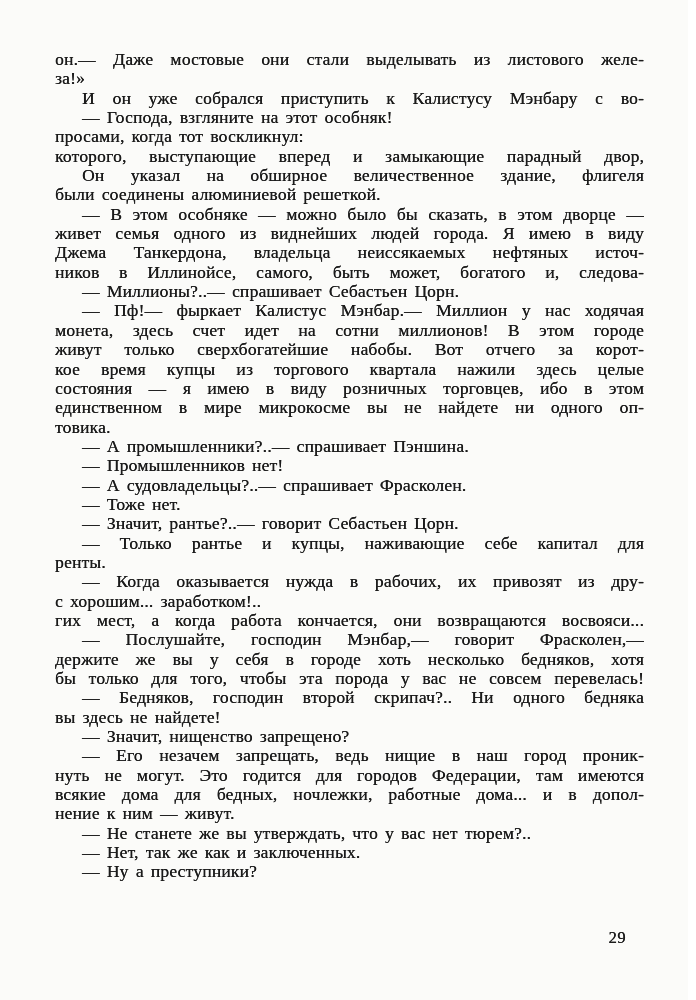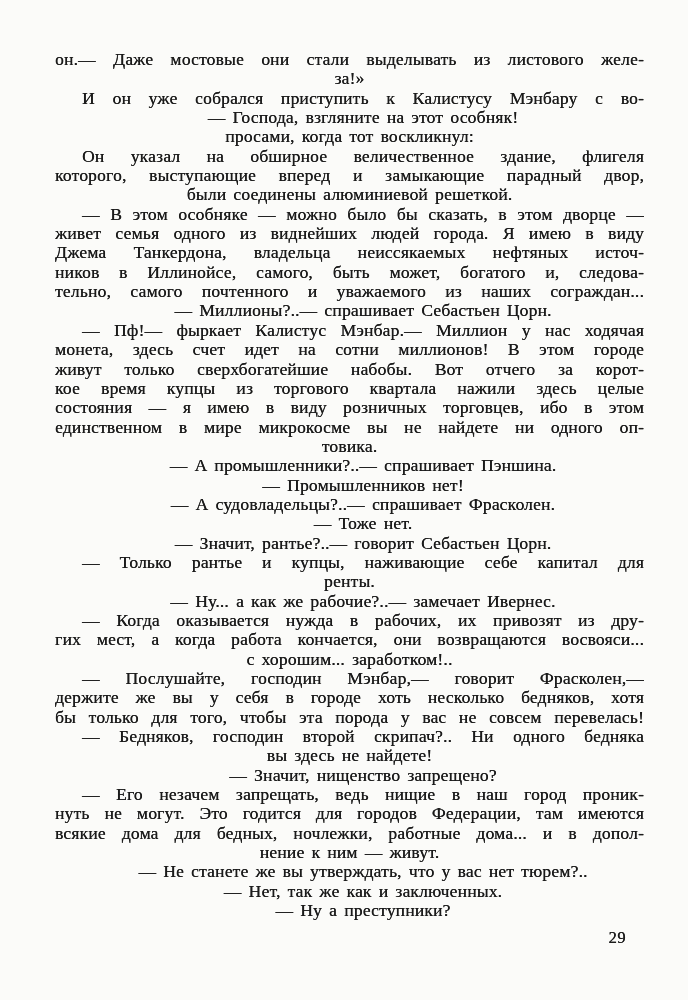--- a/index.html
+++ b/index.html
@@ -23,21 +23,21 @@
     width: 589px;
   }
   .line {
     font-size: 17.5px;
     line-height: 19.35px;
     height: 19.35px;
     letter-spacing: 0.2px;
     word-spacing: 2.5px;
     overflow: hidden;
     text-shadow: 0.25px 0 0 #1b1b1b;
-    text-align: center;
+    text-align: left;
   }
   .line.justify {
     text-align: justify;
     text-align-last: justify;
   }
   .line.indent {
     text-indent: 27px;
   }
   .page-number {
     position: absolute;
@@ -51,47 +51,45 @@
 </head>
 <body>
 
 <div class="page">
   <div class="text-block">
       <div class="line justify">он.— Даже мостовые они стали выделывать из листового желе-</div>
       <div class="line">за!»</div>
       <div class="line indent justify">И он уже собрался приступить к Калистусу Мэнбару с во-</div>
       <div class="line indent">— Господа, взгляните на этот особняк!</div>
       <div class="line">просами, когда тот воскликнул:</div>
+      <div class="line justify">которого, выступающие вперед и замыкающие парадный двор,</div>
       <div class="line indent justify">Он указал на обширное величественное здание, флигеля</div>
-      <div class="line justify">которого, выступающие вперед и замыкающие парадный двор,</div>
       <div class="line">были соединены алюминиевой решеткой.</div>
       <div class="line indent justify">— В этом особняке — можно было бы сказать, в этом дворце —</div>
       <div class="line justify">живет семья одного из виднейших людей города. Я имею в виду</div>
       <div class="line justify">Джема Танкердона, владельца неиссякаемых нефтяных источ-</div>
       <div class="line justify">ников в Иллинойсе, самого, быть может, богатого и, следова-</div>
-      <div class="line justify">тельно, самого почтенного и уважаемого из наших сограждан...</div>
       <div class="line indent">— Миллионы?..— спрашивает Себастьен Цорн.</div>
       <div class="line indent justify">— Пф!— фыркает Калистус Мэнбар.— Миллион у нас ходячая</div>
       <div class="line justify">монета, здесь счет идет на сотни миллионов! В этом городе</div>
       <div class="line justify">живут только сверхбогатейшие набобы. Вот отчего за корот-</div>
       <div class="line justify">кое время купцы из торгового квартала нажили здесь целые</div>
       <div class="line justify">состояния — я имею в виду розничных торговцев, ибо в этом</div>
       <div class="line justify">единственном в мире микрокосме вы не найдете ни одного оп-</div>
       <div class="line">товика.</div>
       <div class="line indent">— А промышленники?..— спрашивает Пэншина.</div>
       <div class="line indent">— Промышленников нет!</div>
       <div class="line indent">— А судовладельцы?..— спрашивает Фрасколен.</div>
       <div class="line indent">— Тоже нет.</div>
       <div class="line indent">— Значит, рантье?..— говорит Себастьен Цорн.</div>
       <div class="line indent justify">— Только рантье и купцы, наживающие себе капитал для</div>
       <div class="line">ренты.</div>
-      <div class="line indent">— Ну... а как же рабочие?..— замечает Ивернес.</div>
       <div class="line indent justify">— Когда оказывается нужда в рабочих, их привозят из дру-</div>
+      <div class="line">с хорошим... заработком!..</div>
       <div class="line justify">гих мест, а когда работа кончается, они возвращаются восвояси...</div>
-      <div class="line">с хорошим... заработком!..</div>
       <div class="line indent justify">— Послушайте, господин Мэнбар,— говорит Фрасколен,—</div>
       <div class="line justify">держите же вы у себя в городе хоть несколько бедняков, хотя</div>
       <div class="line justify">бы только для того, чтобы эта порода у вас не совсем перевелась!</div>
       <div class="line indent justify">— Бедняков, господин второй скрипач?.. Ни одного бедняка</div>
       <div class="line">вы здесь не найдете!</div>
       <div class="line indent">— Значит, нищенство запрещено?</div>
       <div class="line indent justify">— Его незачем запрещать, ведь нищие в наш город проник-</div>
       <div class="line justify">нуть не могут. Это годится для городов Федерации, там имеются</div>
       <div class="line justify">всякие дома для бедных, ночлежки, работные дома... и в допол-</div>
       <div class="line">нение к ним — живут.</div>

